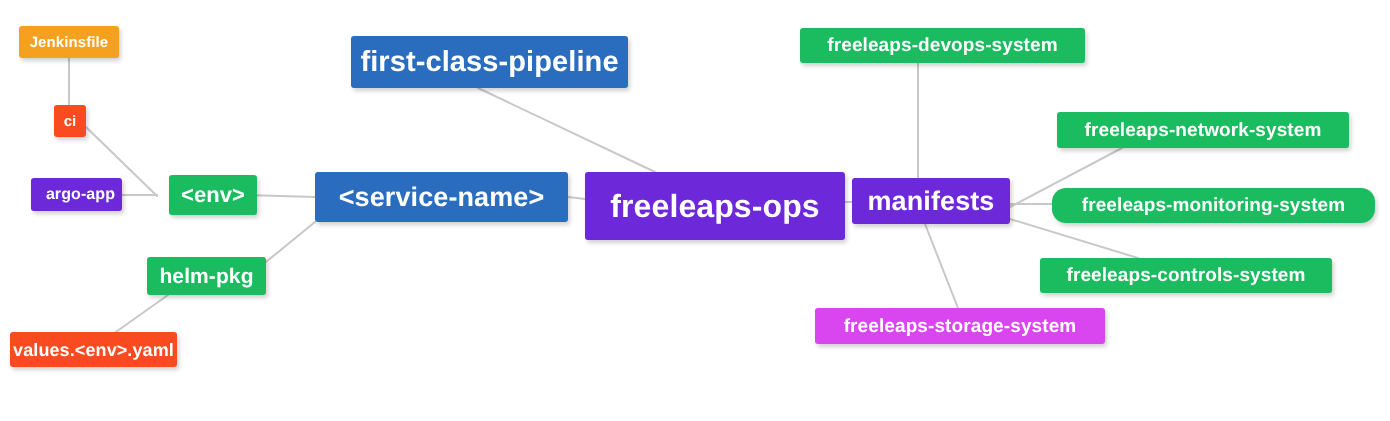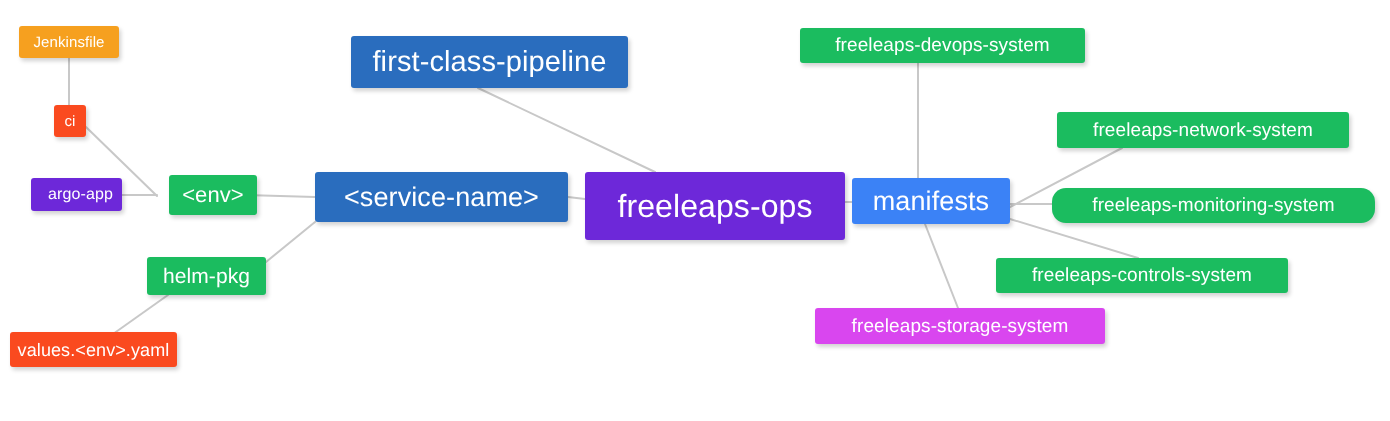--- a/index.html
+++ b/index.html
@@ -11,20 +11,21 @@
     width: 1390px;
     height: 421px;
     font-family: "Liberation Sans", sans-serif;
     overflow: hidden;
   }
   #mindmap {
     position: relative;
     width: 1142px;
     height: 421px;
     background: #ffffff;
+    font-weight: bold;
   }
   #edge-layer {
     position: absolute;
     left: 0;
     top: 0;
     width: 1390px;
     height: 421px;
     pointer-events: none;
   }
   .node {
@@ -87,32 +88,32 @@
       </div>
       <div class="node" style="left: 315px; top: 36px; width: 277px; height: 52px; background: rgb(42, 109, 190); font-size: 29px; margin-left: 36px;">
         <span class="node-label">first-class-pipeline</span>
       </div>
       <div class="node" style="left: 315px; top: 172px; width: 253px; height: 50px; background: rgb(42, 109, 190); font-size: 27px;">
         <span class="node-label">&lt;service-name&gt;</span>
       </div>
       <div class="node" style="left: 585px; top: 172px; width: 260px; height: 68px; background: #6d28d9; font-size: 32px;">
         <span class="node-label">freeleaps-ops</span>
       </div>
-      <div class="node" style="left: 852px; top: 178px; width: 158px; height: 46px; background: #3b82f6; font-size: 27px;">
+      <div class="node" style="left: 852px; top: 178px; width: 158px; height: 46px; background: #6d28d9; font-size: 27px;">
         <span class="node-label">manifests</span>
       </div>
       <div class="node" style="left: 800px; top: 28px; width: 285px; height: 35px; background: rgb(27, 188, 95); font-size: 19px;">
         <span class="node-label">freeleaps-devops-system</span>
       </div>
       <div class="node" style="left: 1057px; top: 112px; width: 292px; height: 36px; background: rgb(27, 188, 95); font-size: 19px;">
         <span class="node-label">freeleaps-network-system</span>
       </div>
       <div class="node" style="left: 1052px; top: 188px; width: 323px; height: 35px; background: rgb(27, 188, 95); font-size: 19px; border-radius: 14px;">
         <span class="node-label">freeleaps-monitoring-system</span>
       </div>
-      <div class="node" style="left: 996px; top: 258px; width: 292px; height: 35px; background: rgb(27, 188, 95); font-size: 19px;">
+      <div class="node" style="left: 1040px; top: 258px; width: 292px; height: 35px; background: rgb(27, 188, 95); font-size: 19px;">
         <span class="node-label">freeleaps-controls-system</span>
       </div>
       <div class="node" style="left: 815px; top: 308px; width: 290px; height: 36px; background: #d946ef; font-size: 19px;">
         <span class="node-label">freeleaps-storage-system</span>
       </div>
     </div>
 </div>
 
 </body></html>

